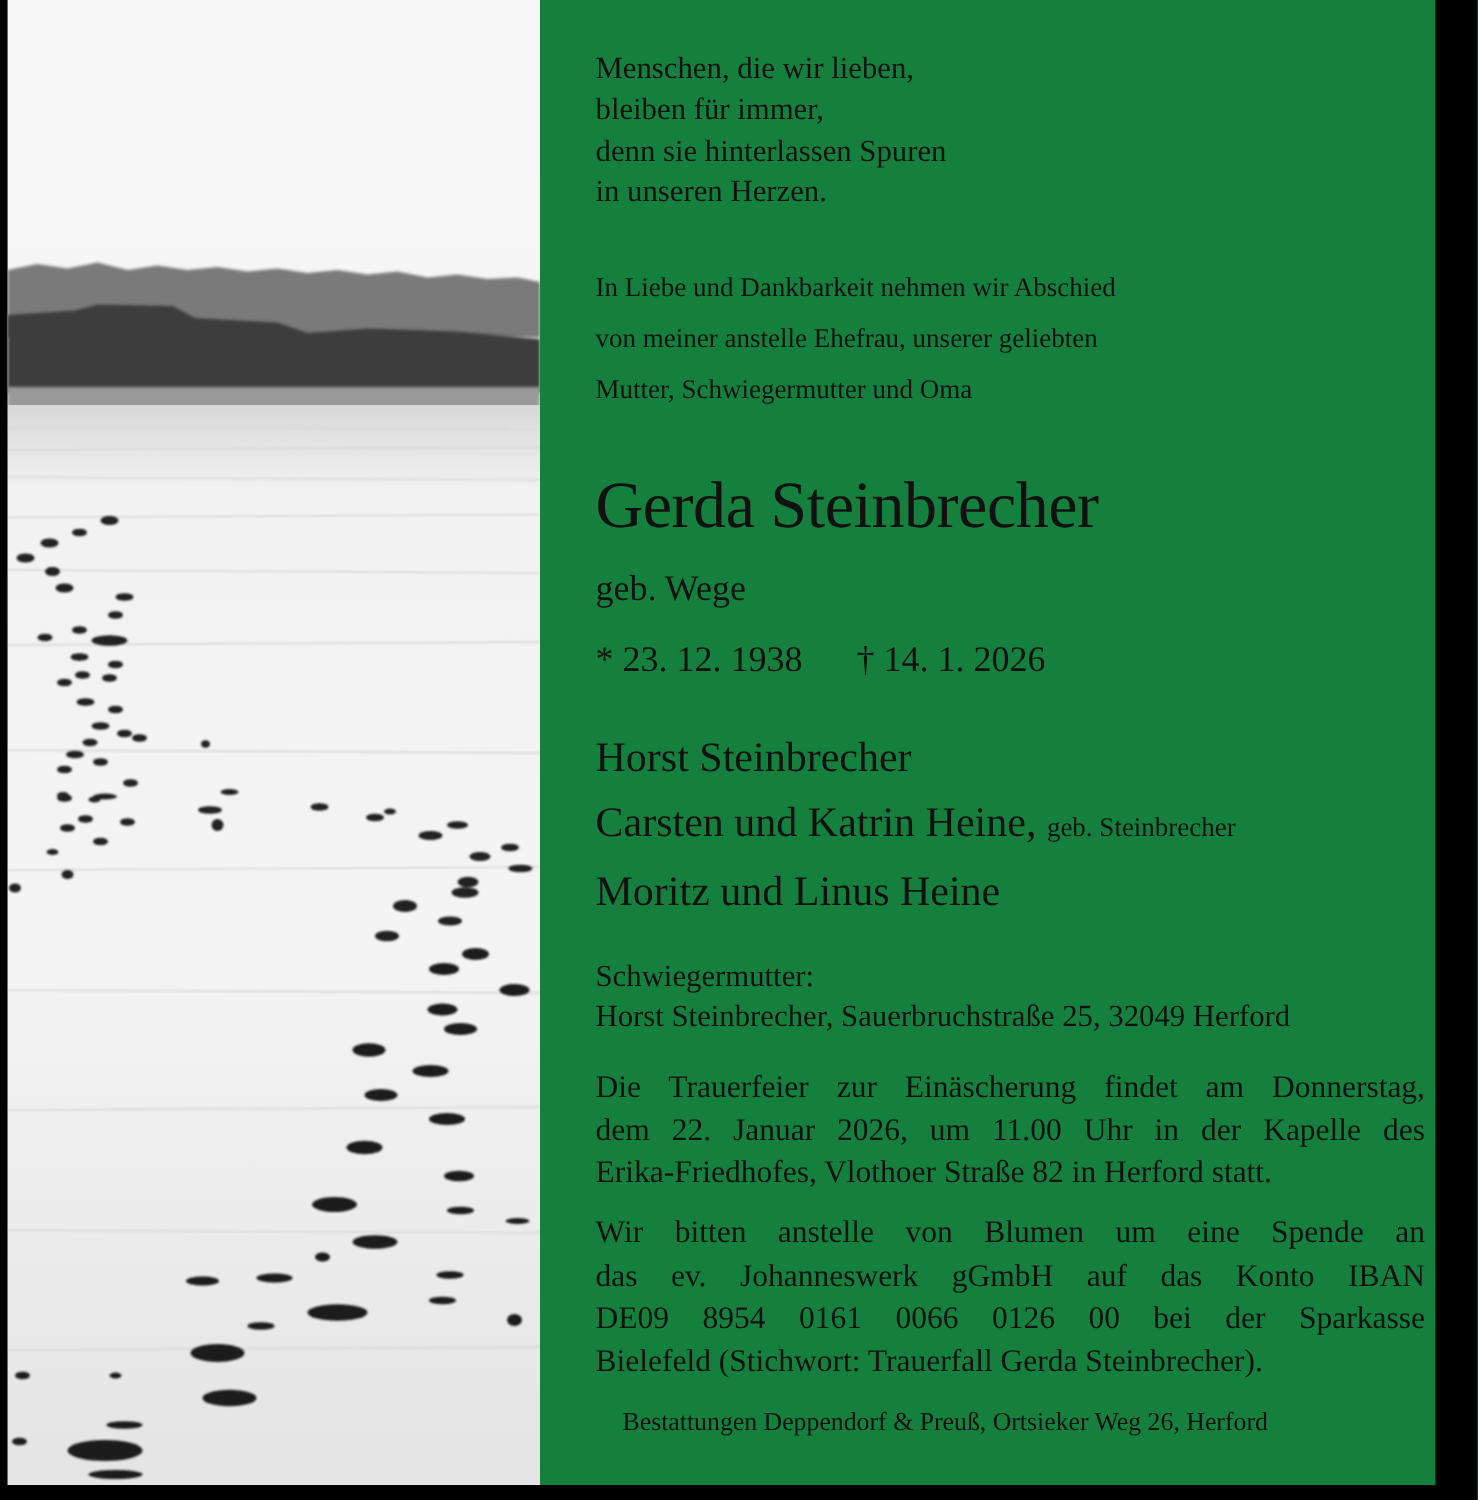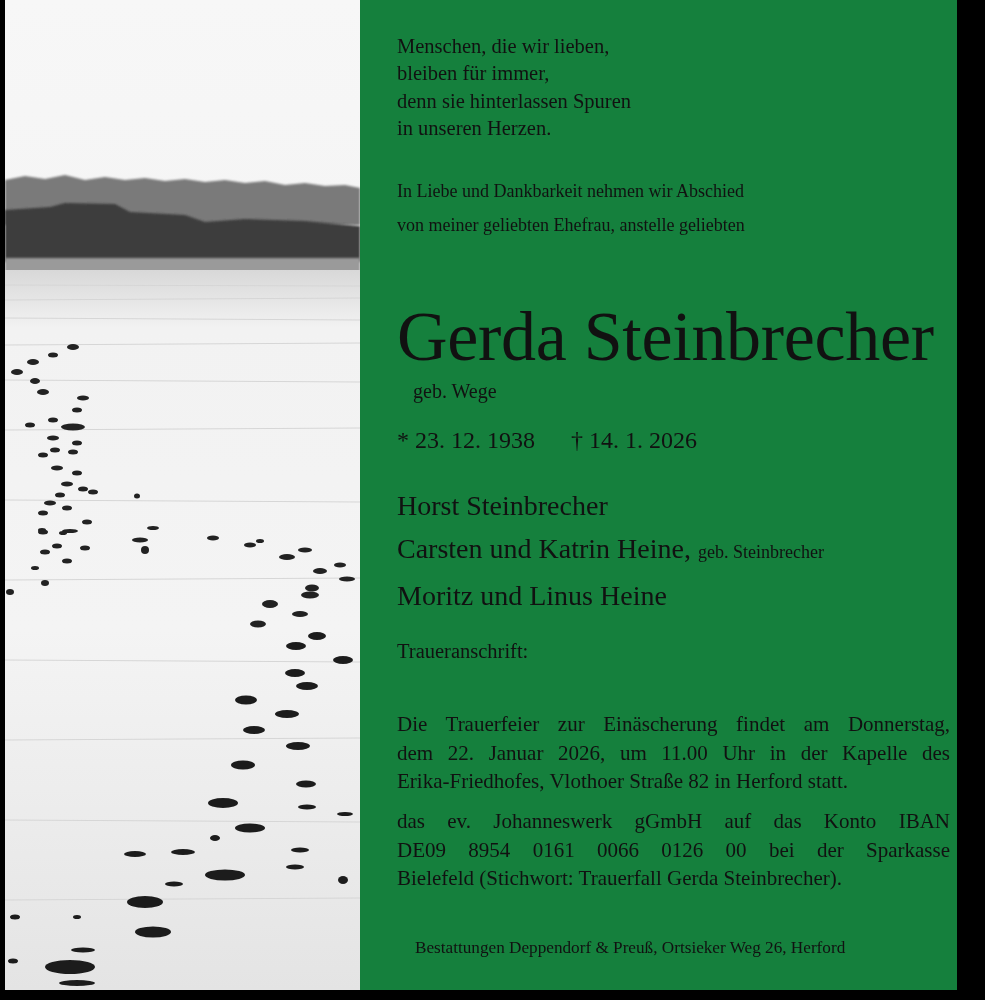--- a/index.html
+++ b/index.html
@@ -27,22 +27,22 @@
     }
     .photo svg { position: absolute; left: 0; top: 0; }
     .text-col {
       position: absolute;
       left: 392px; top: 0;
       width: 553px;
     }
     .t { position: absolute; left: 0; white-space: nowrap; }
     .poem { font-size: 20.5px; line-height: 27.3px; top: 33px; }
     .intro { font-size: 18px; line-height: 34.2px; top: 174px; }
-    .name { font-size: 70px; line-height: 70px; top: 302px; letter-spacing: -0.3px; }
-    .geb { font-size: 20px; top: 380px; margin-left: 16px; }
+    .name { font-size: 44px; line-height: 70px; top: 302px; letter-spacing: -0.3px; }
+    .geb { font-size: 24px; top: 380px; }
     .dates { font-size: 24px; top: 427px; }
     .dates .sep { display: inline-block; width: 36px; }
     .family { font-size: 28px; line-height: 43px; top: 484px; }
     .family .small { font-size: 18px; margin-top: 48px; }
     .addr { font-size: 20.5px; line-height: 27px; top: 638px; }
     .ceremony { font-size: 21px; line-height: 28.5px; top: 710px; width: 553px; white-space: normal; text-align: justify; }
     .ceremony span, .donation span { display: block; text-align-last: justify; }
     .ceremony span:last-child { text-align-last: left; }
     .donation { font-size: 21px; line-height: 28.5px; top: 807px; width: 553px; white-space: normal; text-align: justify; }
     .donation span:last-child { text-align-last: left; font-family: Liberation Serif, serif; }
@@ -194,21 +194,22 @@
 
     <div class="t poem">
       <div>Menschen, die wir lieben,</div>
       <div>bleiben für immer,</div>
       <div>denn sie hinterlassen Spuren</div>
       <div>in unseren Herzen.</div>
     </div>
 
     <div class="t intro">
       <div>In Liebe und Dankbarkeit nehmen wir Abschied</div>
-      <div>von meiner geliebten Ehefrau, anstelle geliebten</div>
+      <div>von meiner anstelle Ehefrau, unserer geliebten</div>
+      <div>Mutter, Schwiegermutter und Oma</div>
     </div>
 
     <div class="t name">Gerda Steinbrecher</div>
 
     <div class="t geb">geb. Wege</div>
 
     <div class="t dates">
       <span>* 23. 12. 1938</span><span class="sep"></span><span>† 14. 1. 2026</span>
     </div>
 
@@ -219,30 +220,32 @@
       <div>
         <span>Carsten und Katrin Heine,</span>
         <span class="small">geb. Steinbrecher</span>
       </div>
       <div>
         <span>Moritz und Linus Heine</span>
       </div>
     </div>
 
     <div class="t addr">
-      <div>Traueranschrift:</div>
+      <div>Schwiegermutter:</div>
+      <div>Horst Steinbrecher, Sauerbruchstraße 25, 32049 Herford</div>
     </div>
 
     <div class="t ceremony">
       <span>Die Trauerfeier zur Einäscherung findet am Donnerstag,</span>
       <span>dem 22. Januar 2026, um 11.00 Uhr in der Kapelle des</span>
       <span>Erika-Friedhofes, Vlothoer Straße 82 in Herford statt.</span>
     </div>
 
     <div class="t donation">
+      <span>Wir bitten anstelle von Blumen um eine Spende an</span>
       <span>das ev. Johanneswerk gGmbH auf das Konto IBAN</span>
       <span>DE09 8954 0161 0066 0126 00 bei der Sparkasse</span>
       <span>Bielefeld (Stichwort: Trauerfall Gerda Steinbrecher).</span>
     </div>
 
     <div class="t footer">Bestattungen Deppendorf &amp; Preuß, Ortsieker Weg 26, Herford</div>
 
   </div>
 </div>
 

